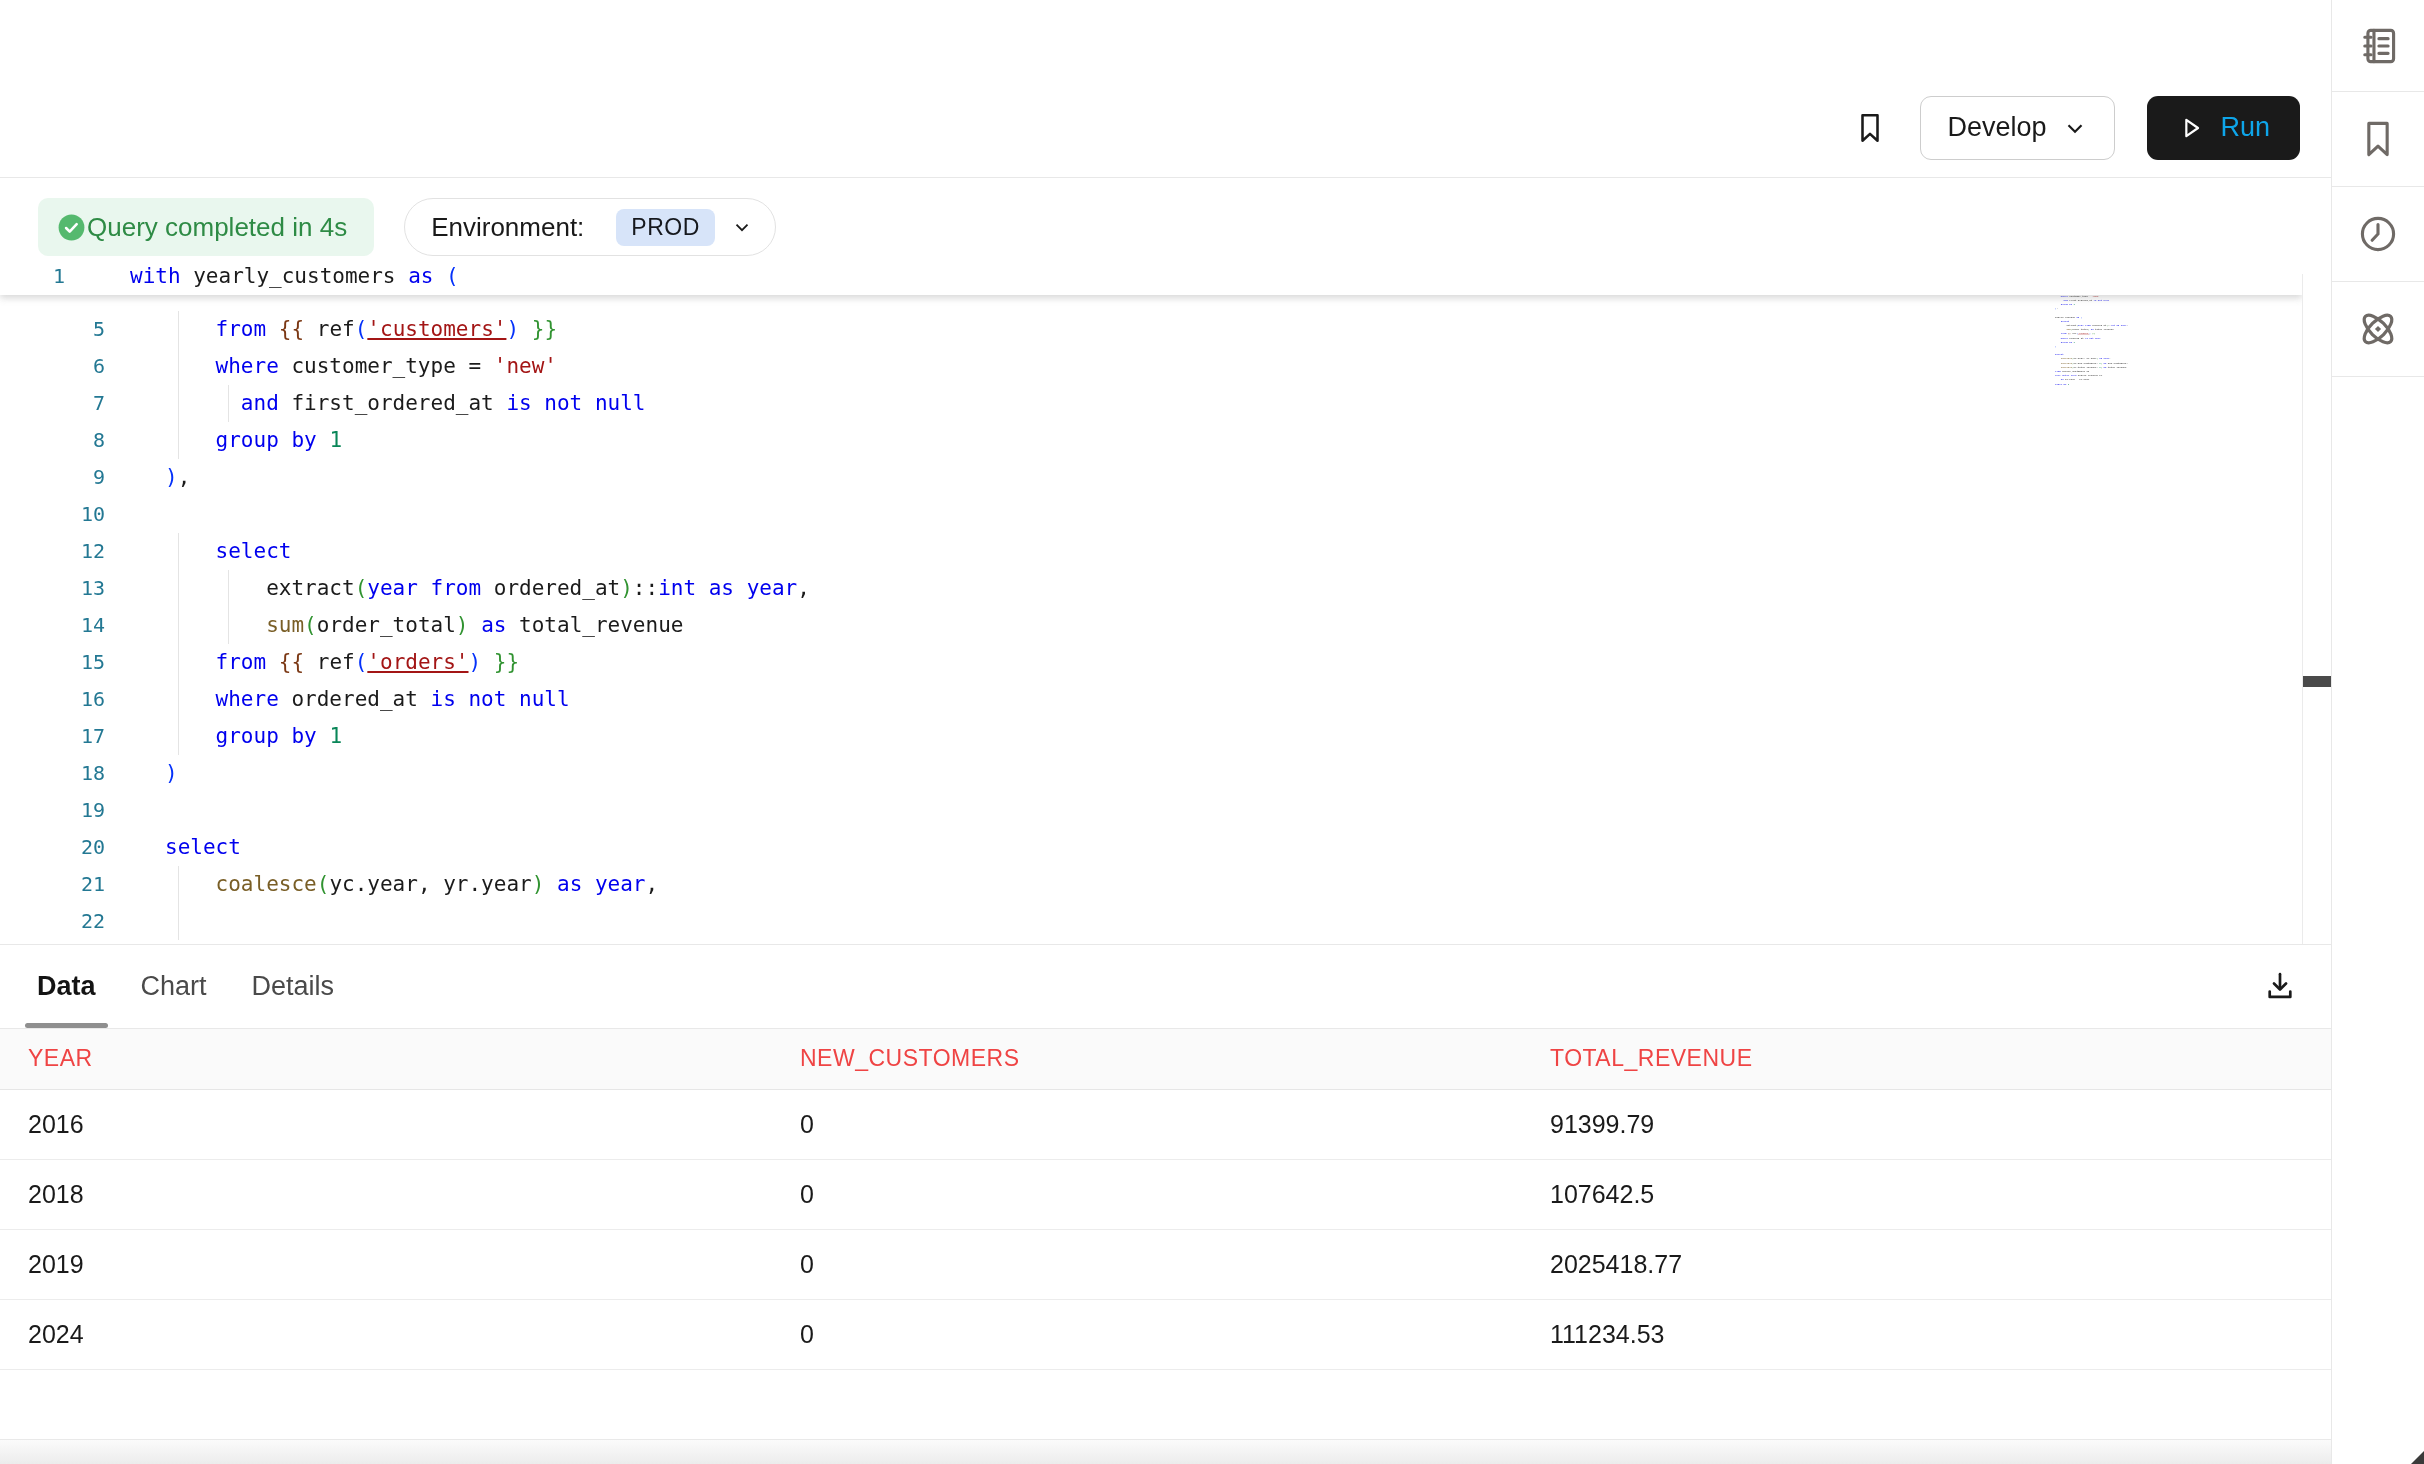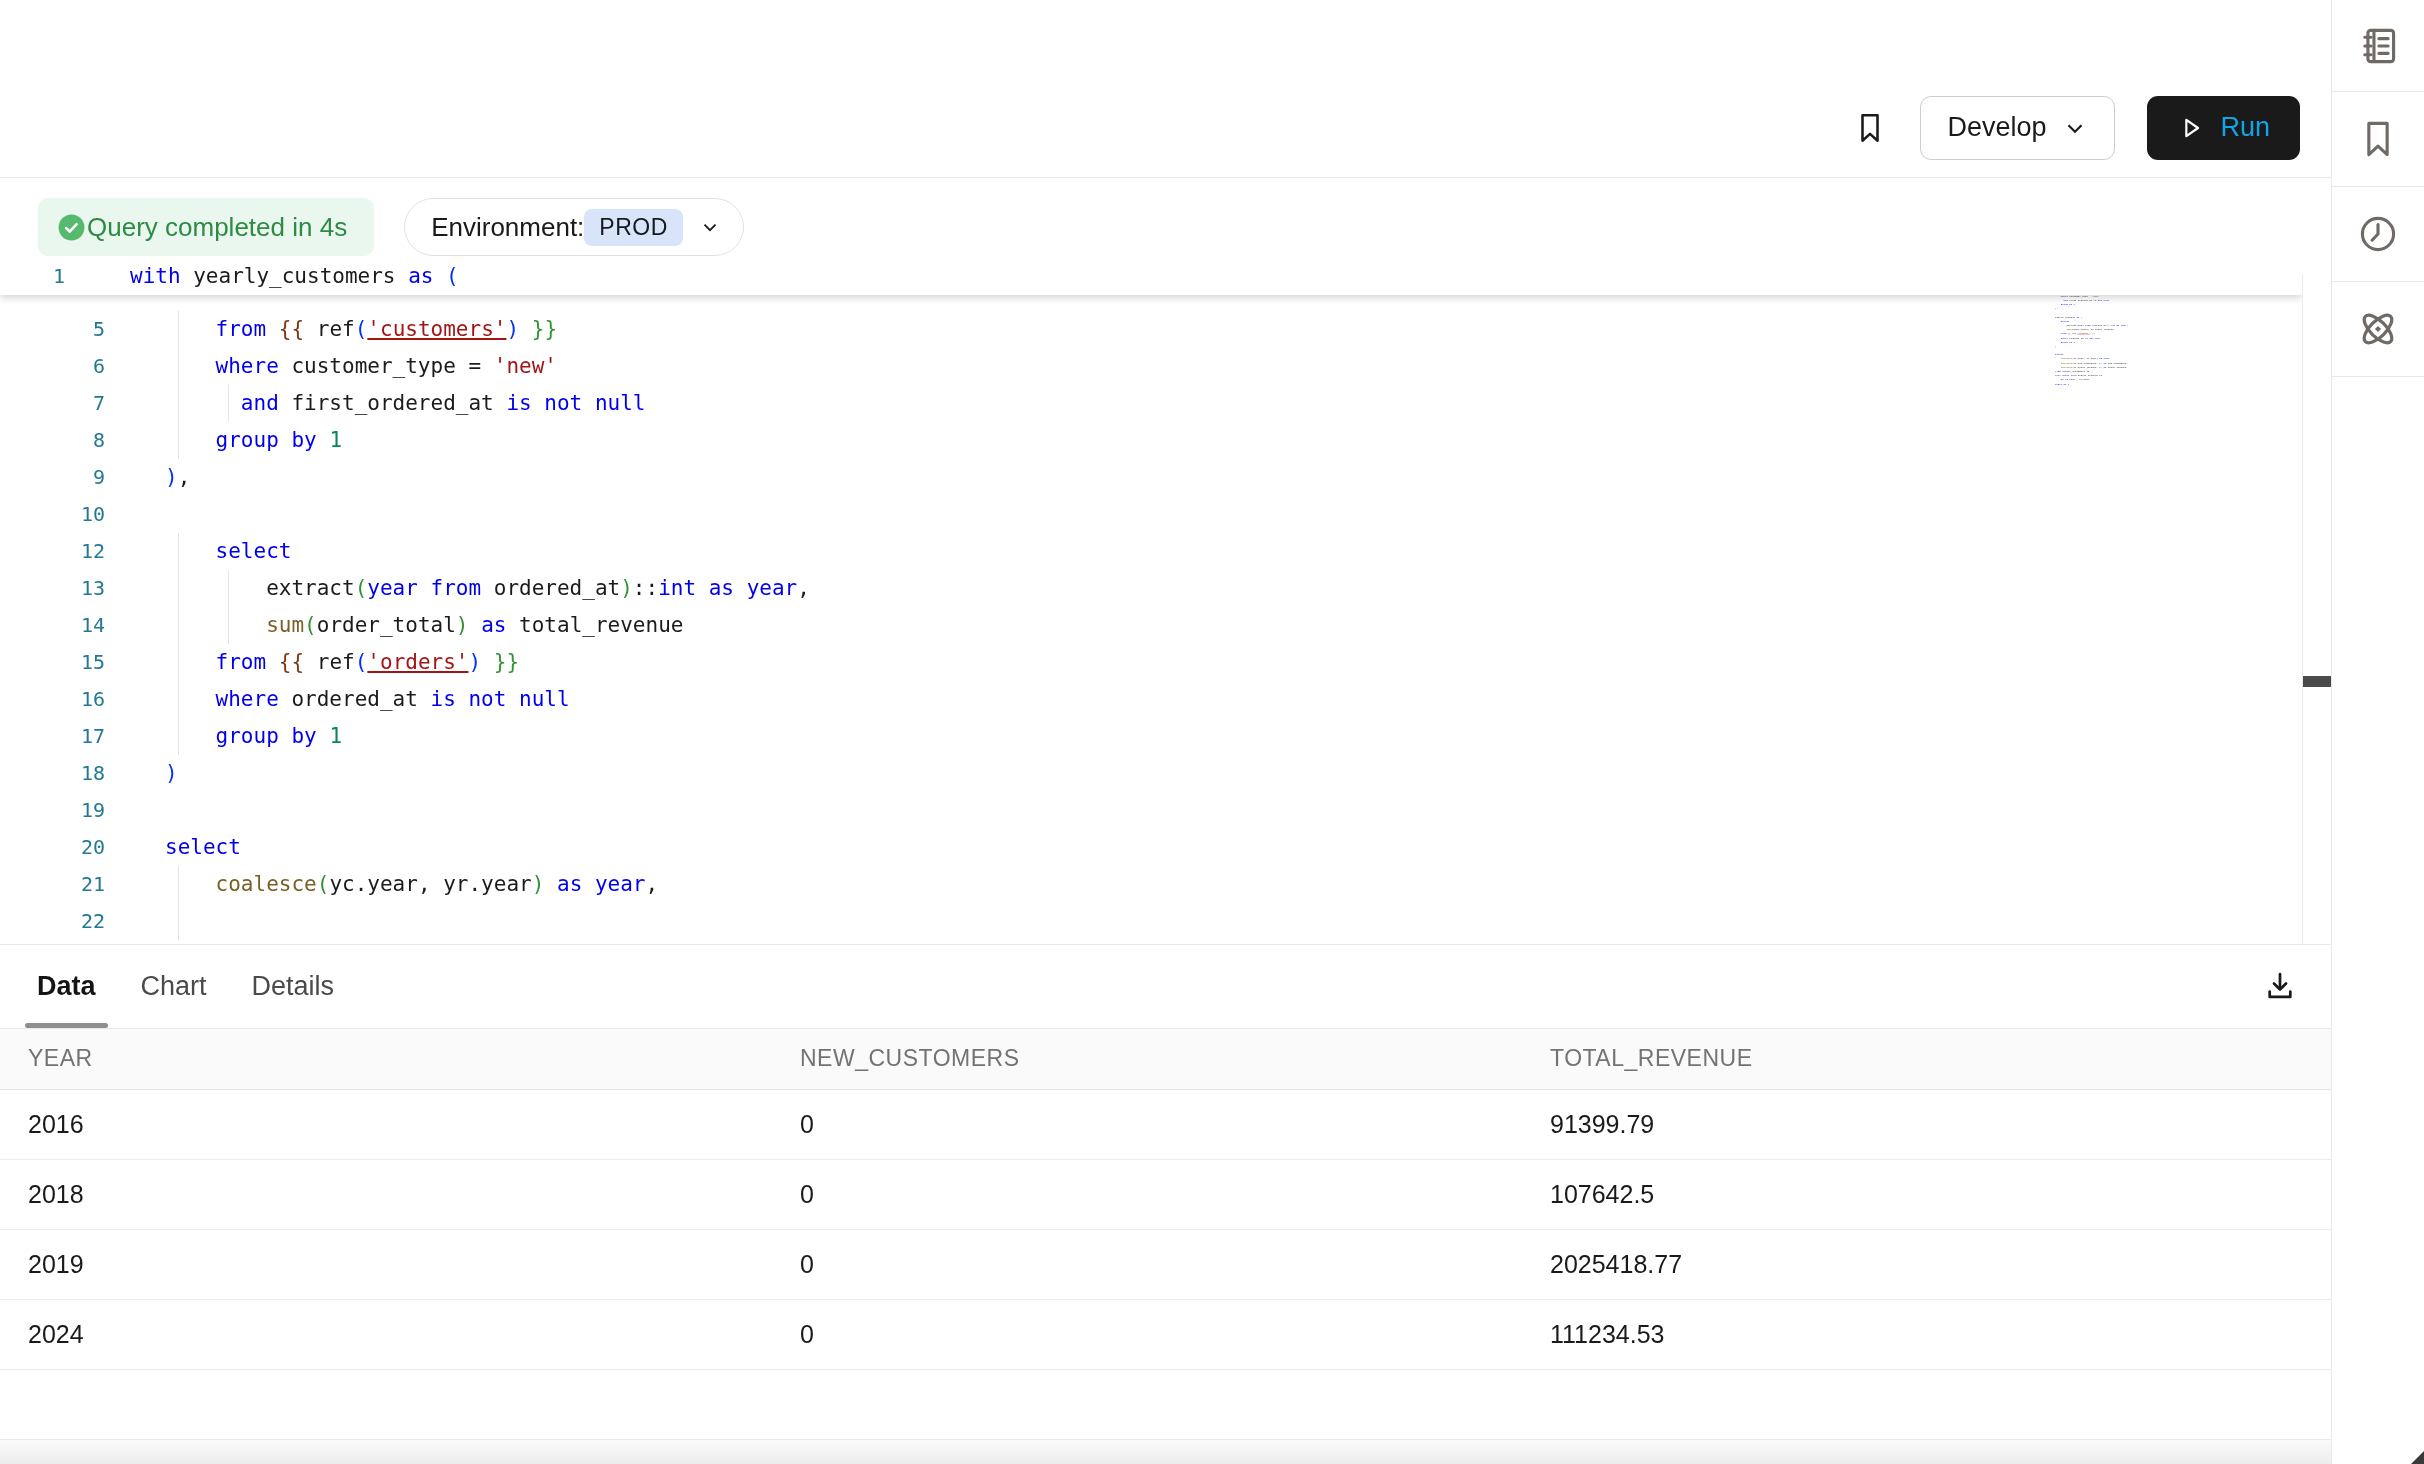--- a/index.html
+++ b/index.html
@@ -33,21 +33,21 @@
   .toolbar{position:absolute;left:0;top:78px;width:100%;height:100px;border-bottom:1px solid var(--t-border);display:flex;align-items:center;justify-content:flex-end;gap:32px;padding-right:31px}
   .icon-btn{background:none;border:none;display:flex;align-items:center;justify-content:center;cursor:pointer}
   .btn-develop{display:flex;align-items:center;gap:16px;height:64px;padding:0 26px;border:1.5px solid #CDCDCD;border-radius:11px;background:#fff;font-size:27px;color:#1A1A1A;cursor:pointer;font-family:inherit}
   .btn-run{display:flex;align-items:center;gap:15px;height:64px;padding:0 30px;border:none;border-radius:11px;background:var(--t-run_button_bg);font-size:27px;color:#0ea5e9;cursor:pointer;font-family:inherit}
 
   
   .editor-region{position:absolute;left:0;top:178px;width:100%;height:766px;background:#fff}
   .status-row{position:absolute;left:38px;top:20px;display:flex;gap:30px;align-items:center;z-index:5}
   .badge-status{display:flex;align-items:center;height:58px;padding:0 27px 0 18px;border-radius:10px;background:var(--t-status_green_bg);color:var(--t-status_green_text);font-size:26px;font-weight:500}
   .env-pill{display:flex;align-items:center;height:58px;padding:0 22px 0 26px;border-radius:29px;border:1.5px solid #E2E2E2;background:#fff;font-size:26px;color:#1A1A1A;cursor:pointer;font-family:inherit}
-  .env-chip{margin-left:0;background:var(--t-prod_chip_bg);border-radius:8px;padding:5px 15px;font-size:23px;font-weight:500;color:#16181D;letter-spacing:.5px}
+  .env-chip{margin-left:32px;background:var(--t-prod_chip_bg);border-radius:8px;padding:5px 15px;font-size:23px;font-weight:500;color:#16181D;letter-spacing:.5px}
   .env-pill svg{margin-left:16px}
 
   
   .code-area{position:absolute;left:0;top:80px;right:29px;bottom:0;overflow:hidden;font-family:"DejaVu Sans Mono",monospace;font-size:21px;line-height:37px;cursor:text}
   .cl{display:flex;height:37px;white-space:pre}
   .ln{flex:none;width:105px;text-align:right;color:var(--c-line_number);font-size:20px}
   .cw{flex:1;margin-left:60px;position:relative;white-space:pre;color:var(--c-default)}
   .sticky{position:absolute;top:0;left:0;right:0;height:37px;background:#fff;z-index:3;box-shadow:0 3px 7px rgba(110,110,110,.28)}
   .sticky .ln{width:65px}
   .sticky .cw{margin-left:65px}
@@ -70,21 +70,21 @@
   
   .results{position:absolute;left:0;top:944px;width:100%;height:520px;border-top:1px solid var(--t-border);background:#fff}
   .rtabs{position:relative;height:84px;display:flex;align-items:stretch;padding-left:33px;gap:37px;border-bottom:1px solid var(--t-border)}
   .rtab{display:flex;align-items:center;font-size:27px;color:#4A4A4A;background:none;border:none;cursor:pointer;position:relative;font-family:inherit;padding:0 4px}
   .rtab.active{color:#141414;font-weight:700}
   .rtab.active::after{content:"";position:absolute;left:-8px;right:-8px;bottom:0;height:5px;background:#8F8F8F;border-radius:3px}
   .download-btn{position:absolute;right:32px;top:22px}
 
   table.grid{width:100%;border-collapse:collapse;table-layout:fixed}
   .grid col.c1{width:800px}.grid col.c2{width:750px}
-  .grid th{height:60px;background:#FAFAFA;border-bottom:1px solid #E6E6E6;font-size:23px;font-weight:500;color:#737373;text-align:left;letter-spacing:.5px;vertical-align:middle}
+  .grid th{height:60px;background:#FAFAFA;border-bottom:1px solid #E6E6E6;font-size:23px;font-weight:500;color:#ef4444;text-align:left;letter-spacing:.5px;vertical-align:middle}
   .grid td{height:70px;border-bottom:1px solid #ECECEC;font-size:25px;color:#1A1A1A;vertical-align:middle}
   .grid th:first-child,.grid td:first-child{padding-left:28px}
   .hscroll{position:absolute;left:0;bottom:0;width:100%;height:25px;background:linear-gradient(180deg,#FBFBFB,#ECECEC);border-top:1px solid #E9E9E9;cursor:pointer}
 
   
   .sidebar{position:absolute;left:2331px;top:0;width:93px;height:1464px;border-left:1px solid var(--t-border);background:#fff}
   .scell{height:95px;display:flex;align-items:center;justify-content:center;border-bottom:1px solid var(--t-border);cursor:pointer}
   .scell:first-child{height:92px}
   .sicon{color:#6F6A66}
 

